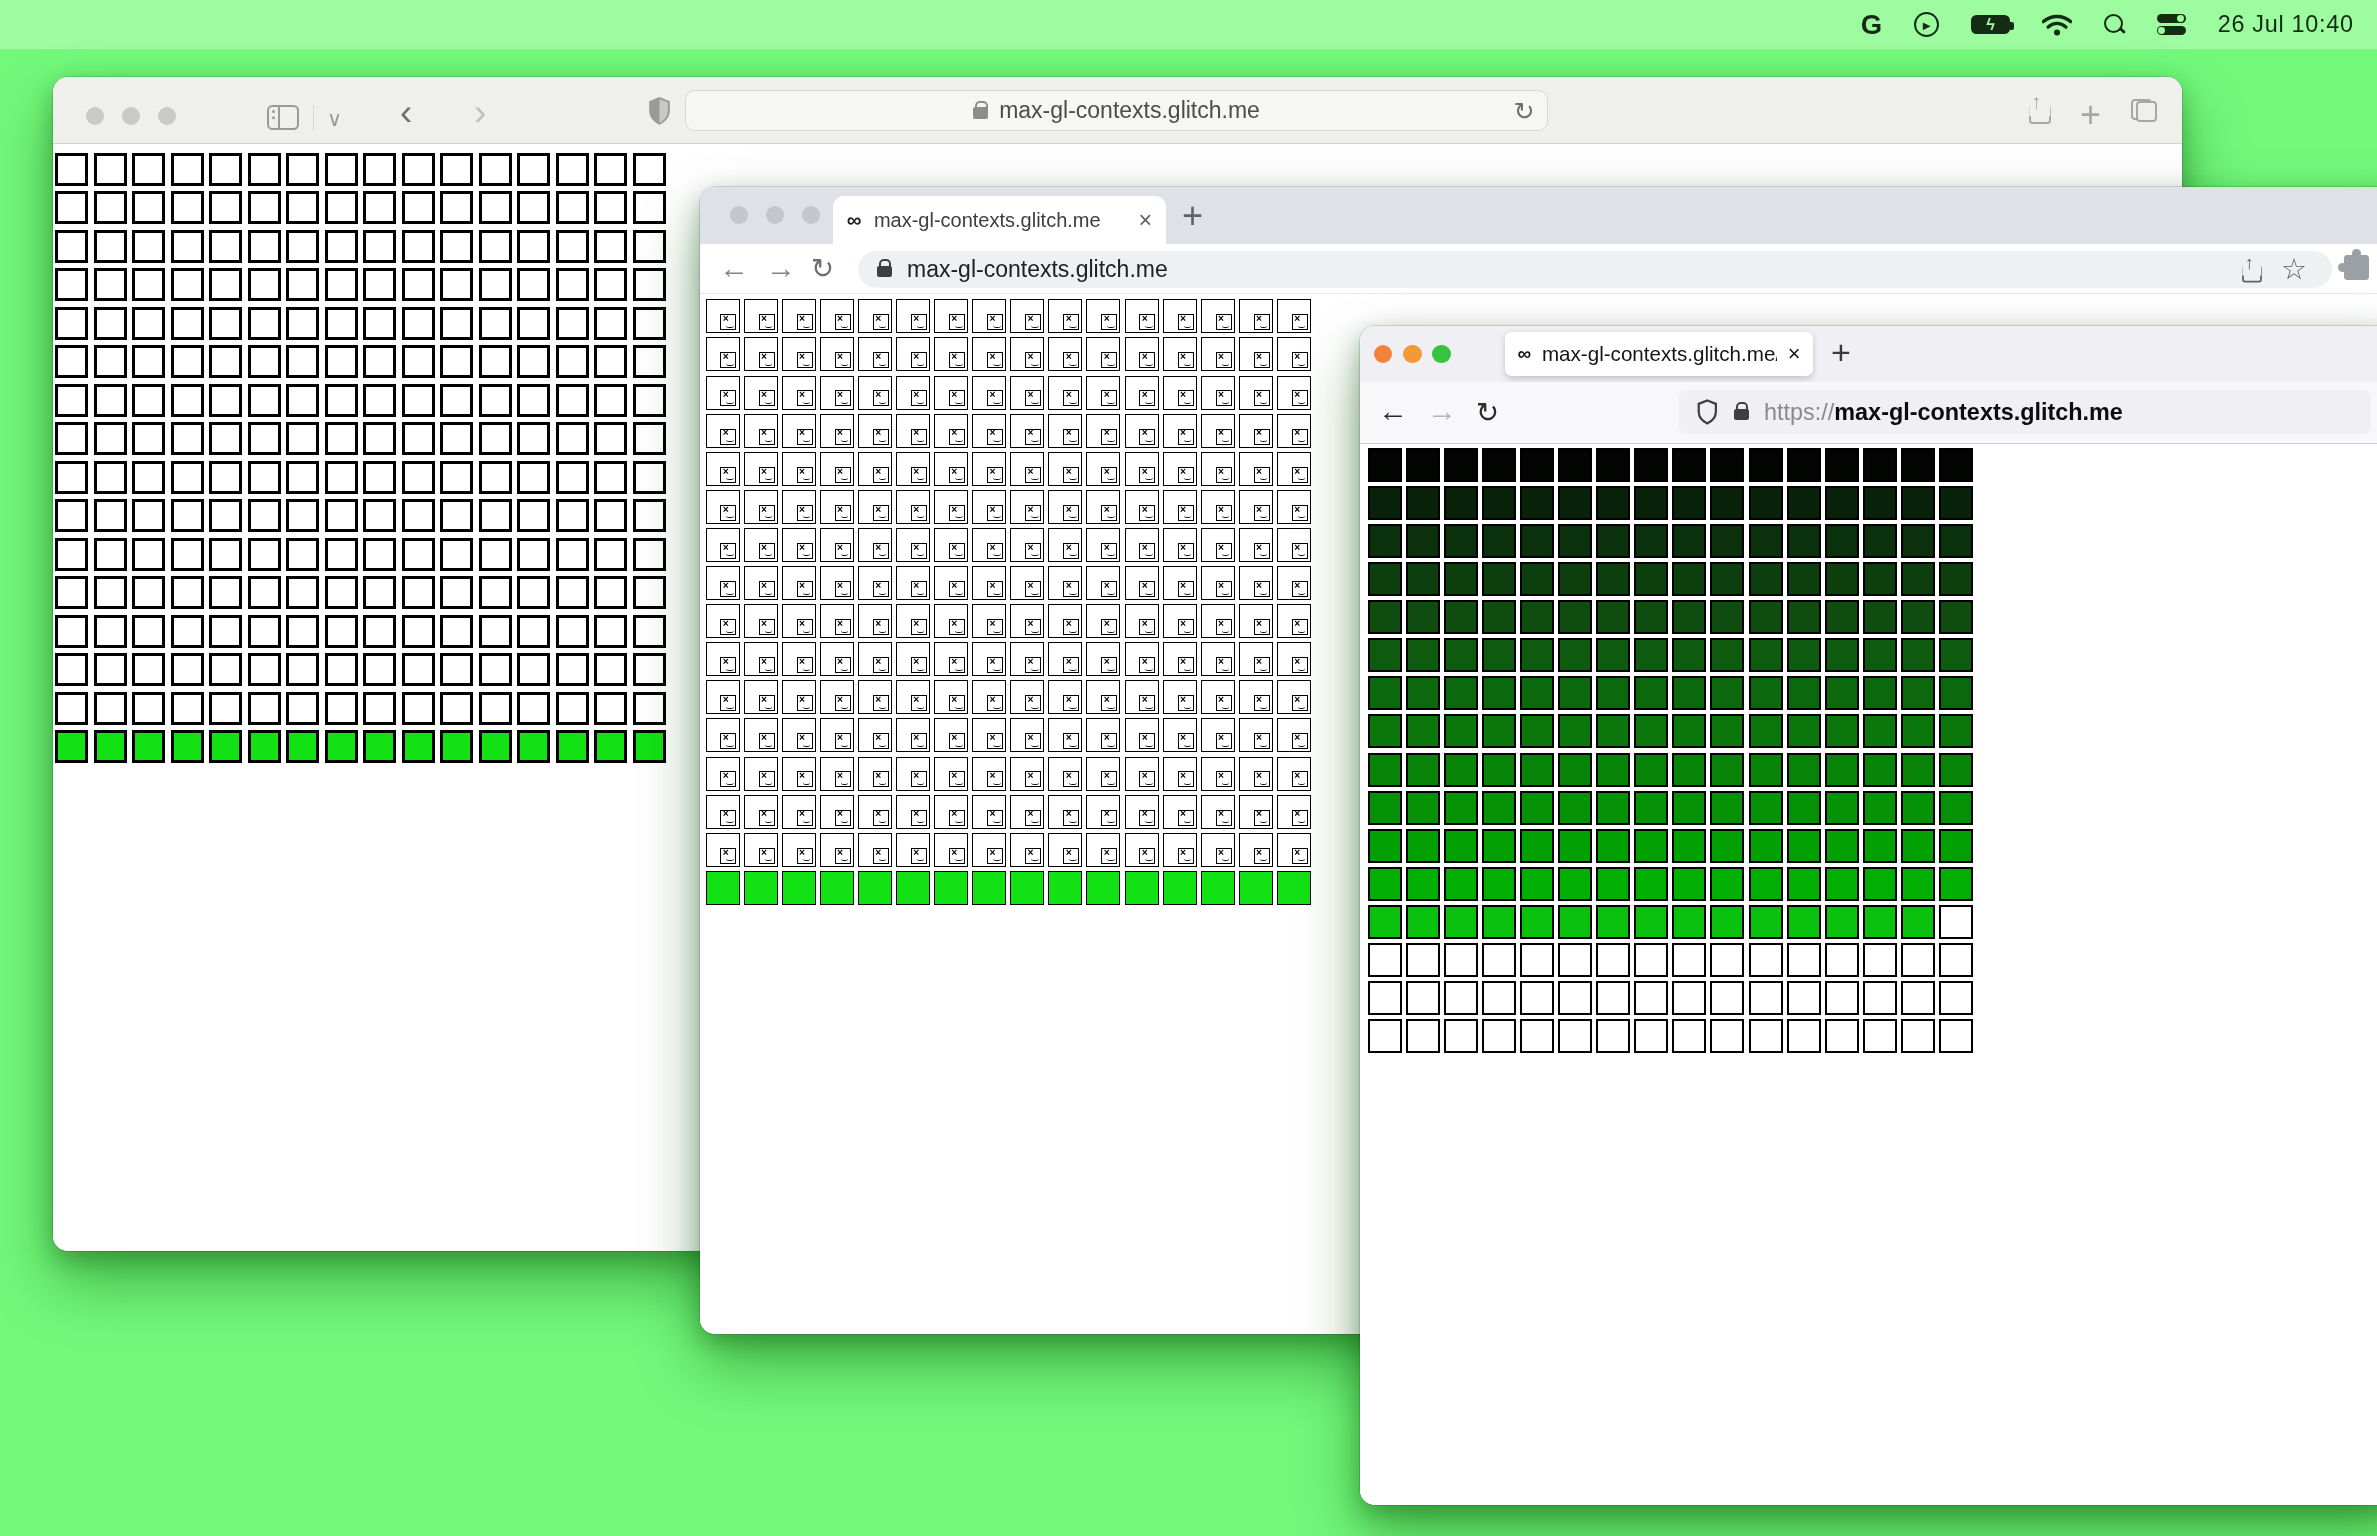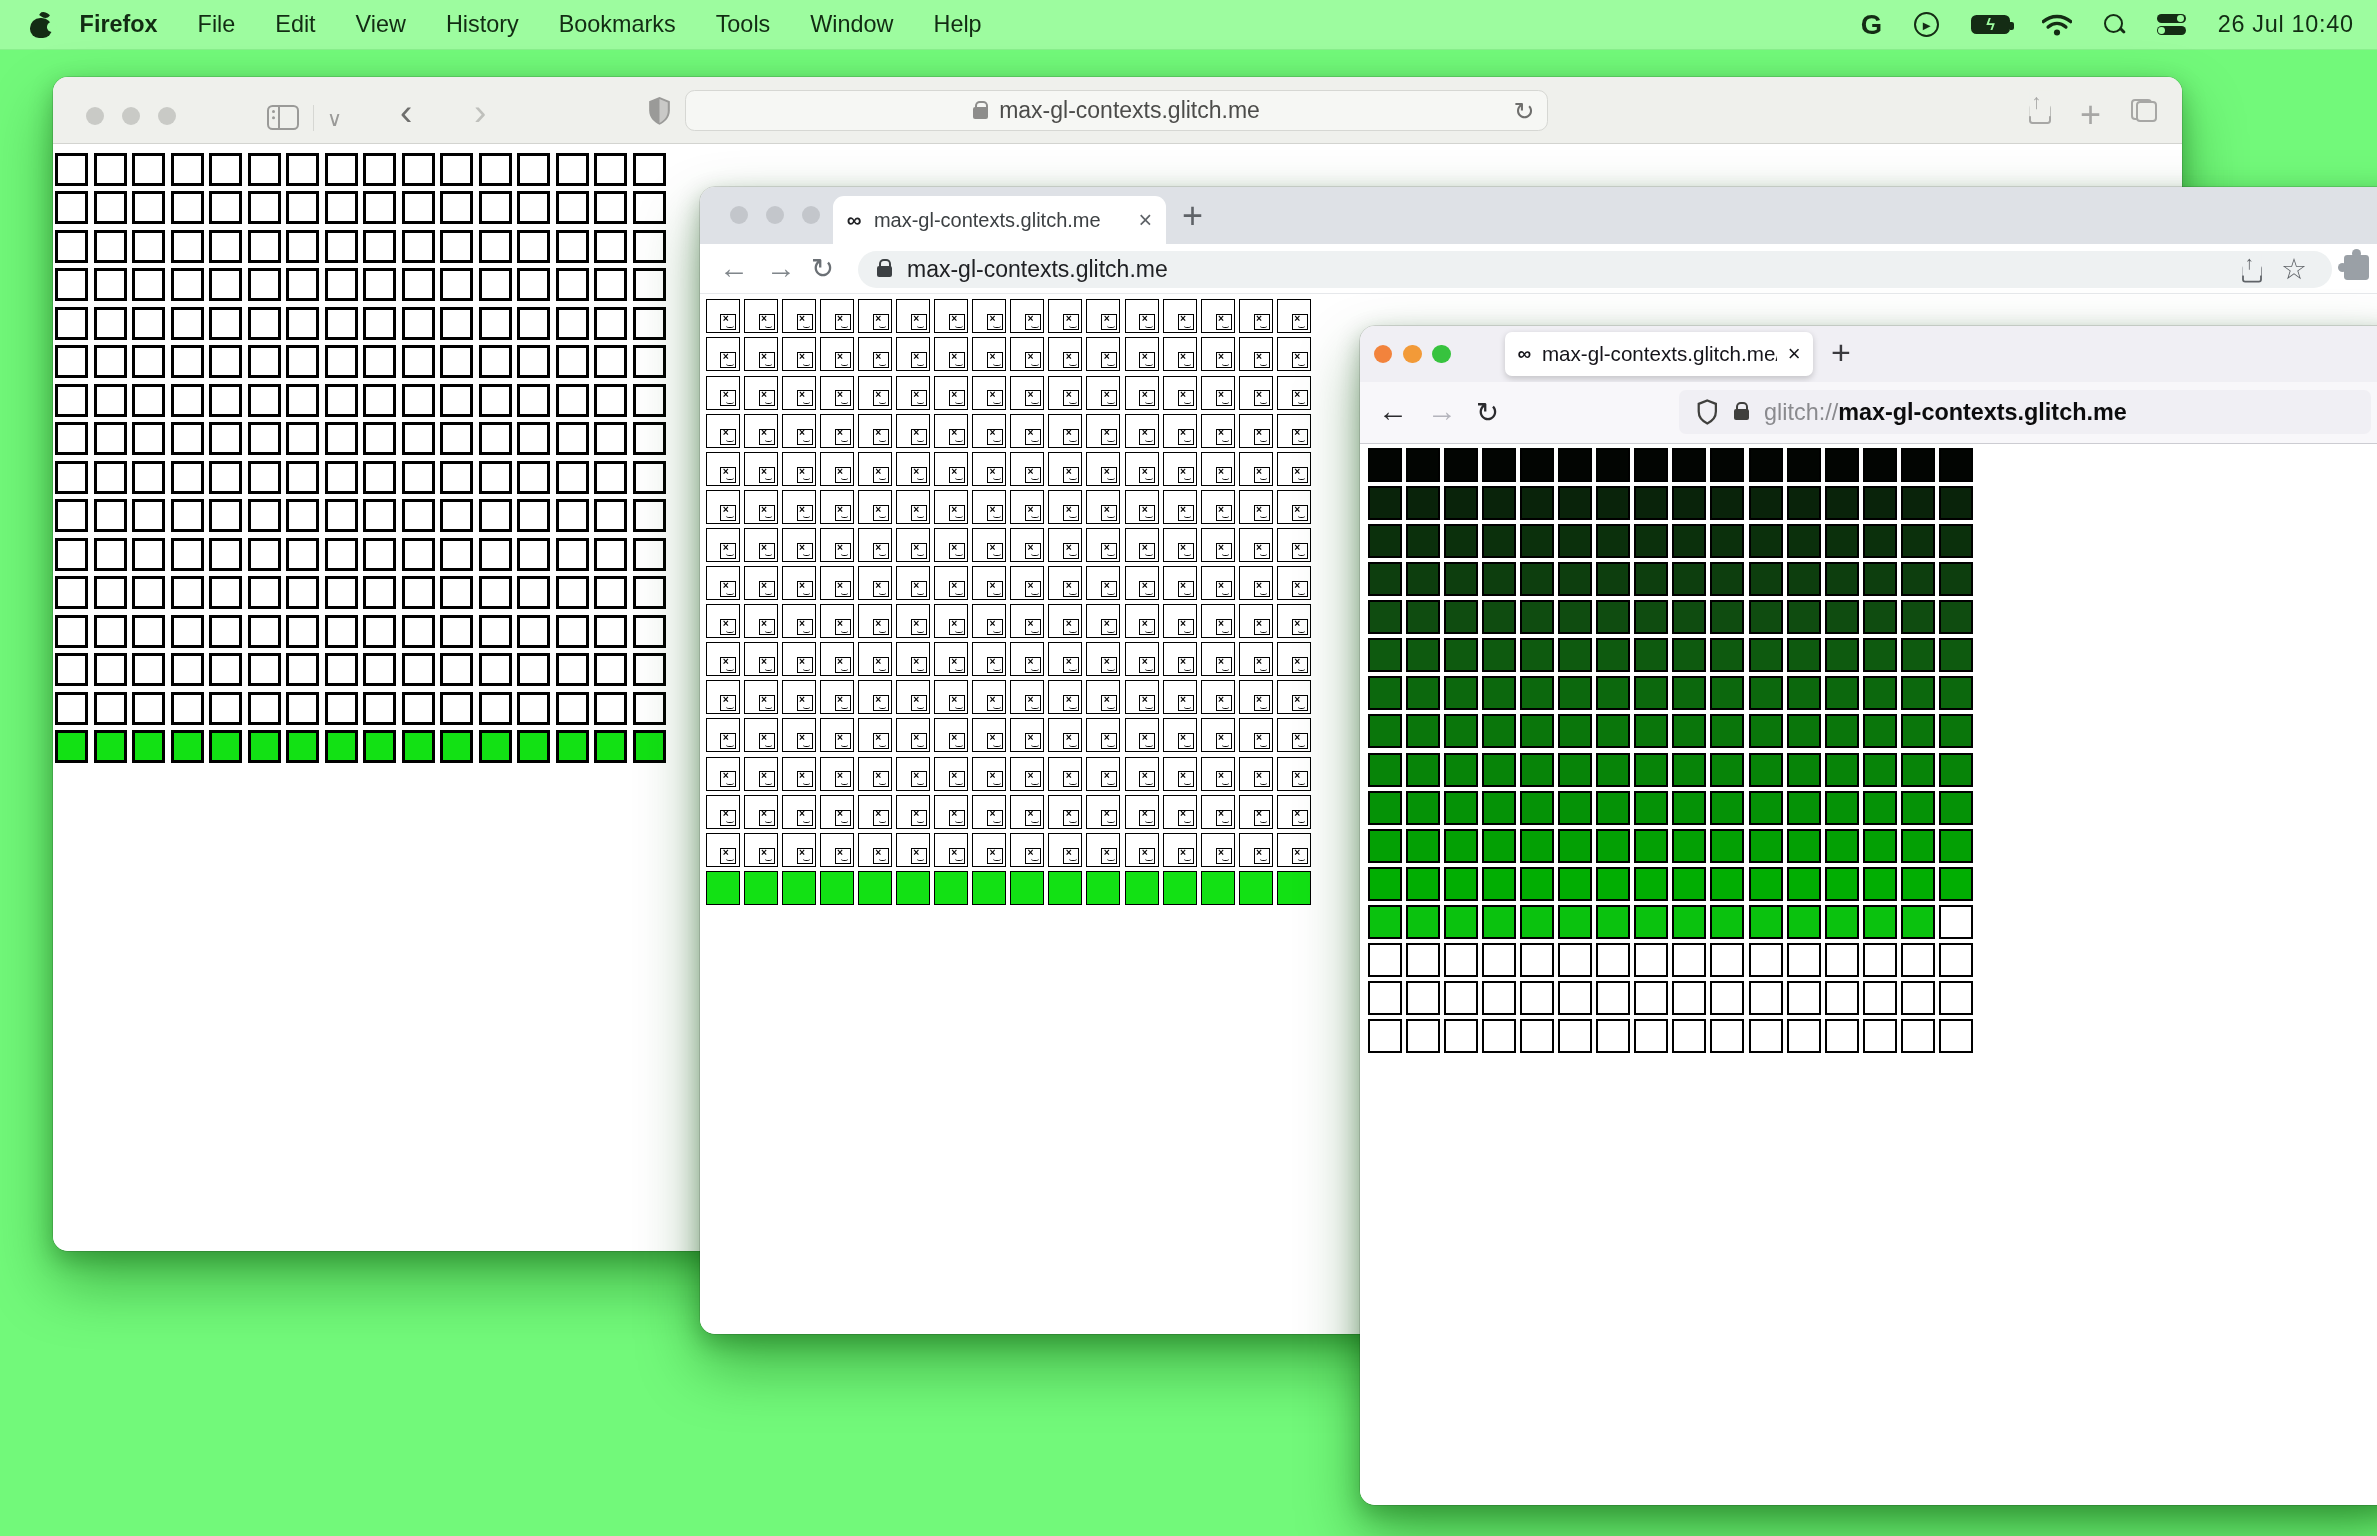--- a/index.html
+++ b/index.html
@@ -147,36 +147,20 @@
   #safari .content{ top:69px; border-radius:0 0 15px 15px; }
   #chrome .content{ top:109px; border-radius:0 0 15px 15px; }
   #firefox .content{ top:119px; border-radius:0 0 15px 15px; }
 
   svg.icn{ display:block; }
 </style>
 </head>
 <body>
 
 <div class="menubar">
-  <div class="apps">
-    <span class="apple">
-        <span class="bodyp"></span>
-        <span class="bite"></span>
-        <span class="leaf"></span>
-      </span>
-    <span class="appname" style="margin-left:-12.4px;">Firefox</span>
-    <span>File</span>
-    <span>Edit</span>
-    <span>View</span>
-    <span>History</span>
-    <span>Bookmarks</span>
-    <span>Tools</span>
-    <span>Window</span>
-    <span>Help</span>
-  </div>
   <div class="spacer"></div>
   <div class="status">
     <span class="gicon">G</span>
     <span class="playcirc">
         <span>▶</span>
       </span>
     <span class="battery">
         <span class="bolt">ϟ</span>
       </span>
     <svg class="wifi icn" viewBox="0 0 44 32">
@@ -1984,21 +1968,21 @@
   </div>
   <div class="toolbar">
     <span class="nav b">←</span>
     <span class="nav f">→</span>
     <span class="nav r">↻</span>
     <div class="urlfield">
       <svg class="icn shield" width="20.6" height="26" viewBox="0 0 24 29">
         <path d="M12 1 L22 5 V14 C22 21 17 25.5 12 27.8 C7 25.5 2 21 2 14 V5 Z" fill="none" stroke="#3f3f3d" stroke-width="2.6"></path>
       </svg>
       <span class="lockcss"></span>
-      <span class="scheme">glitch://</span>
+      <span class="scheme">https://</span>
       <span class="host">max-gl-contexts.glitch.me</span>
     </div>
   </div>
   <div class="content">
     <div class="grid" id="grid-firefox">
         <div class="cell" style="background: rgb(2, 5, 2);"></div>
         <div class="cell" style="background: rgb(2, 5, 2);"></div>
         <div class="cell" style="background: rgb(2, 5, 2);"></div>
         <div class="cell" style="background: rgb(2, 5, 2);"></div>
         <div class="cell" style="background: rgb(2, 5, 2);"></div>

